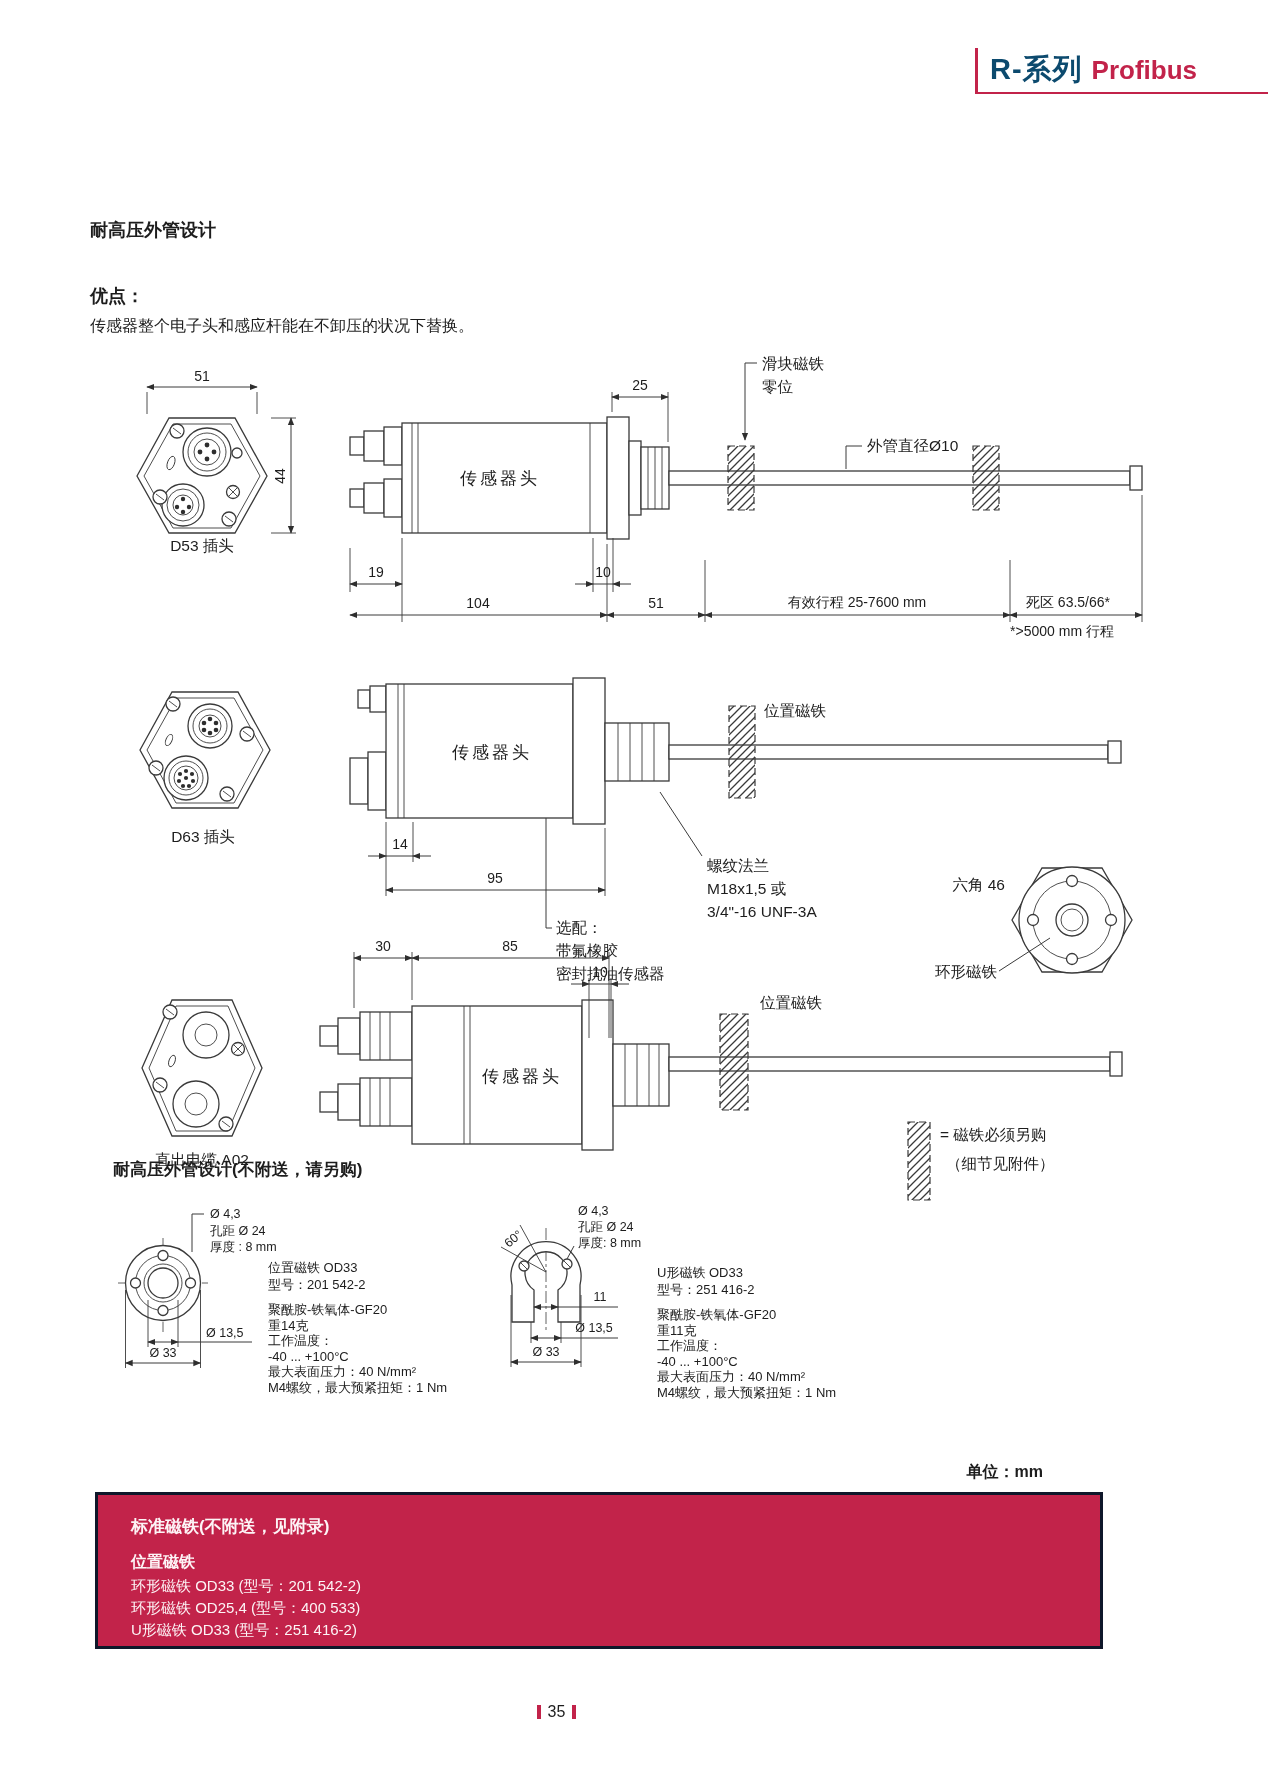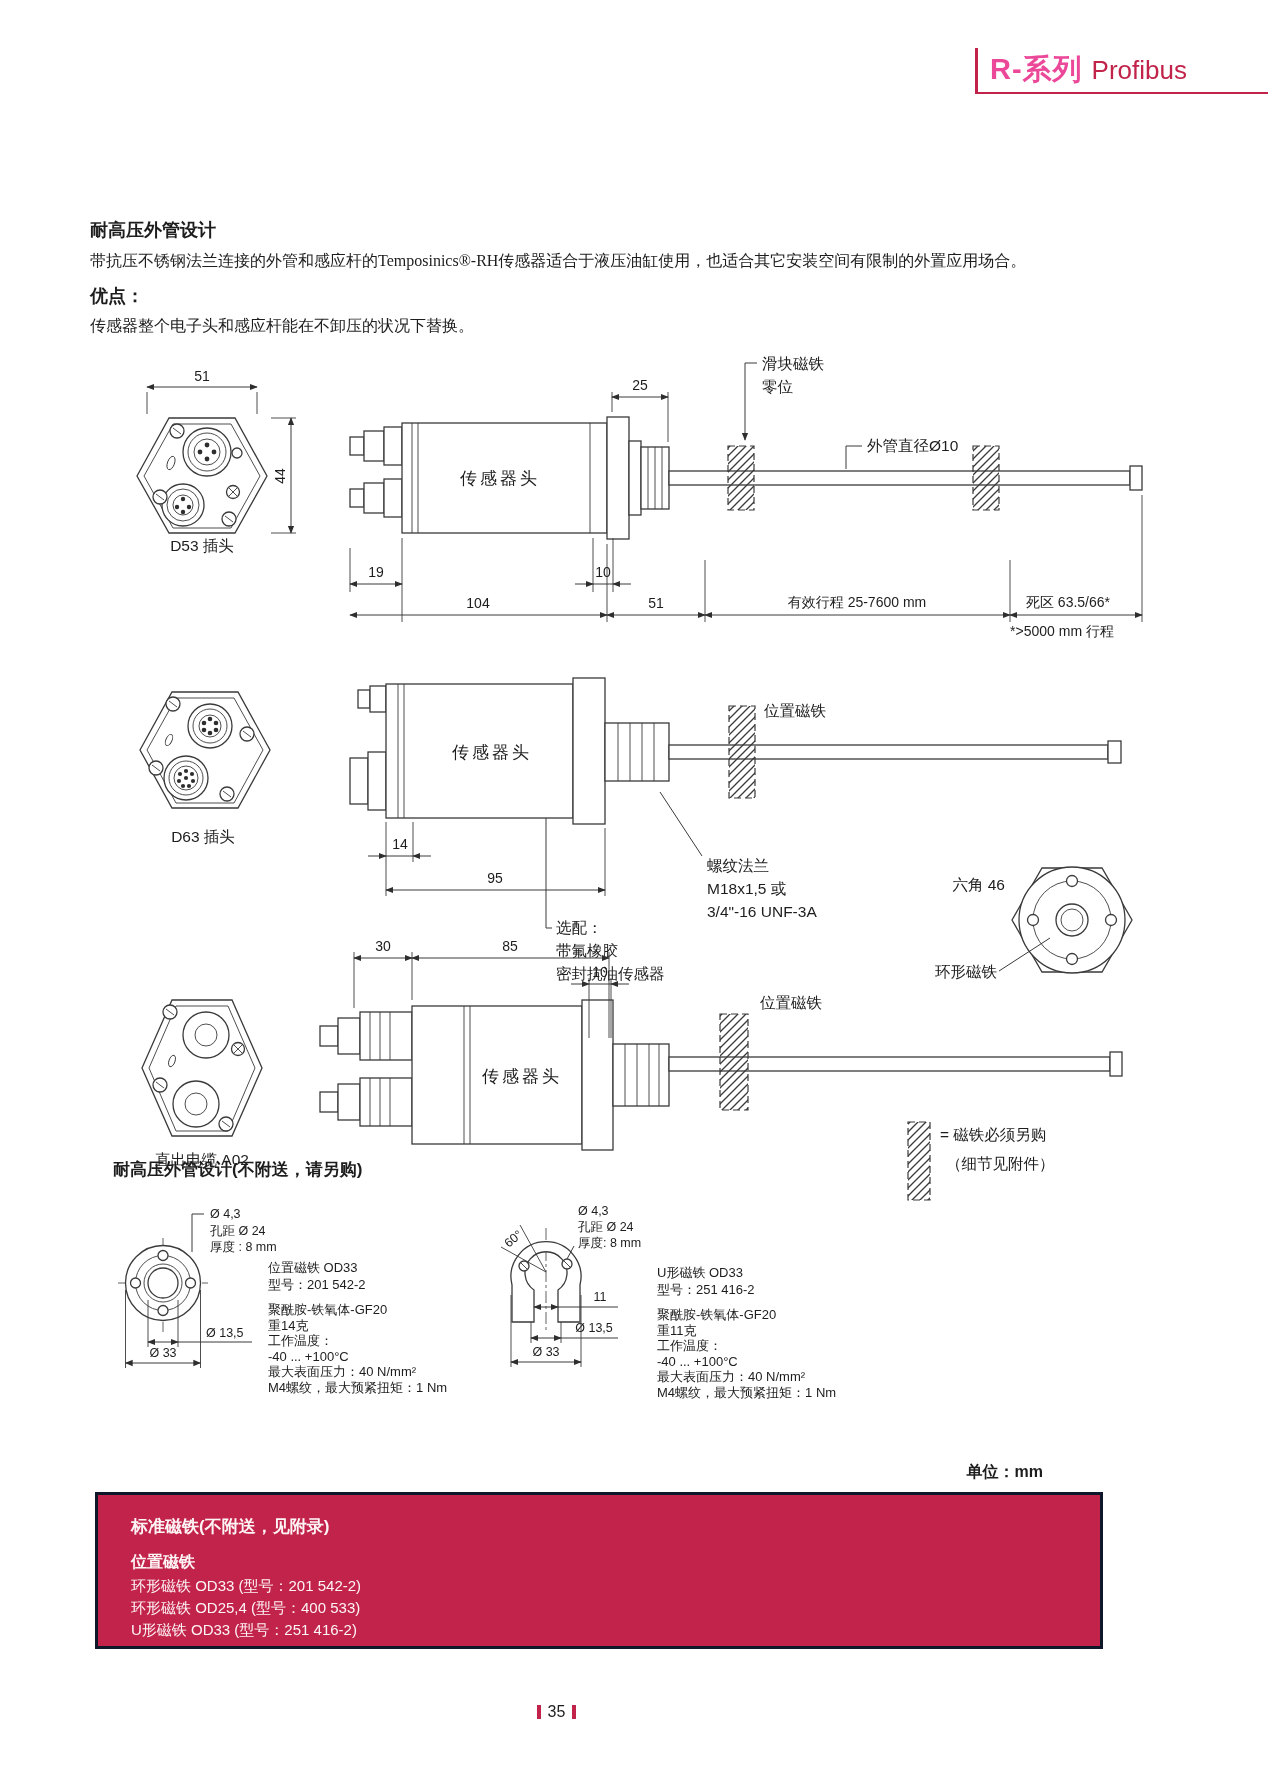--- a/index.html
+++ b/index.html
@@ -4,22 +4,22 @@
 <style>
   :root{ --accent:#C2234A; --ink:#1d1d1d; }
   html,body{margin:0;padding:0;background:#ffffff;}
   body{font-family:"Liberation Sans","DejaVu Sans",sans-serif;color:var(--ink);}
   #page{position:relative;width:1276px;height:1789px;background:#fff;overflow:hidden;}
   .abs{position:absolute;}
 
   
   #hdr-bar{left:975px;top:48px;width:3px;height:44px;background:var(--accent);}
   #hdr-title{left:990px;top:50px;white-space:nowrap;}
-  #hdr-title .series{font-weight:bold;font-size:29px;letter-spacing:1px;color:#ec4899;}
-  #hdr-title .bus{font-size:26px;color:var(--accent);margin-left:9px;font-weight:400;}
+  #hdr-title .series{font-weight:bold;font-size:29px;letter-spacing:1px;color:#0c4a6e;}
+  #hdr-title .bus{font-size:26px;color:var(--accent);margin-left:9px;font-weight:700;}
   #hdr-rule{left:975px;top:92px;width:293px;height:2px;background:var(--accent);}
 
   
   .serif{font-family:"Liberation Serif","DejaVu Serif",serif;}
   .intro-h{font-weight:bold;font-size:18px;}
   .intro-p{font-size:16px;white-space:nowrap;}
 
   
   svg text{fill:#1d1d1d;font-family:"Liberation Sans","DejaVu Sans",sans-serif;}
   svg .dim{font-size:14px;}
@@ -59,21 +59,20 @@
 
 <div id="page">
 
   <div class="abs" id="hdr-bar"></div>
   <div class="abs" id="hdr-title">
     <span class="series">R-系列</span><span class="bus">Profibus</span>
   </div>
   <div class="abs" id="hdr-rule"></div>
 
   <div class="abs intro-h" style="left:90px;top:218px;">耐高压外管设计</div>
-  <div class="abs intro-p serif" style="left:90px;top:251px;">带抗压不锈钢法兰连接的外管和感应杆的Temposinics®-RH传感器适合于液压油缸使用，也适合其它安装空间有限制的外置应用场合。</div>
   <div class="abs intro-h" style="left:90px;top:284px;">优点：</div>
   <div class="abs intro-p serif" style="left:90px;top:316px;">传感器整个电子头和感应杆能在不卸压的状况下替换。</div>
 
   <svg class="abs" style="left:0;top:0;" width="1276" height="1789" viewBox="0 0 1276 1789">
     <defs>
       <pattern id="hatch" width="8" height="8" patternUnits="userSpaceOnUse">
         <path d="M-1,1 L1,-1 M0,8 L8,0 M7,9 L9,7" stroke="#3a3a3a" stroke-width="1.3"></path>
       </pattern>
       <marker id="arr" viewBox="0 0 10 10" refX="9" refY="5" markerWidth="8" markerHeight="8" orient="auto-start-reverse">
         <path d="M0,1 L10,5 L0,9 z" fill="#2e2e2e"></path>

